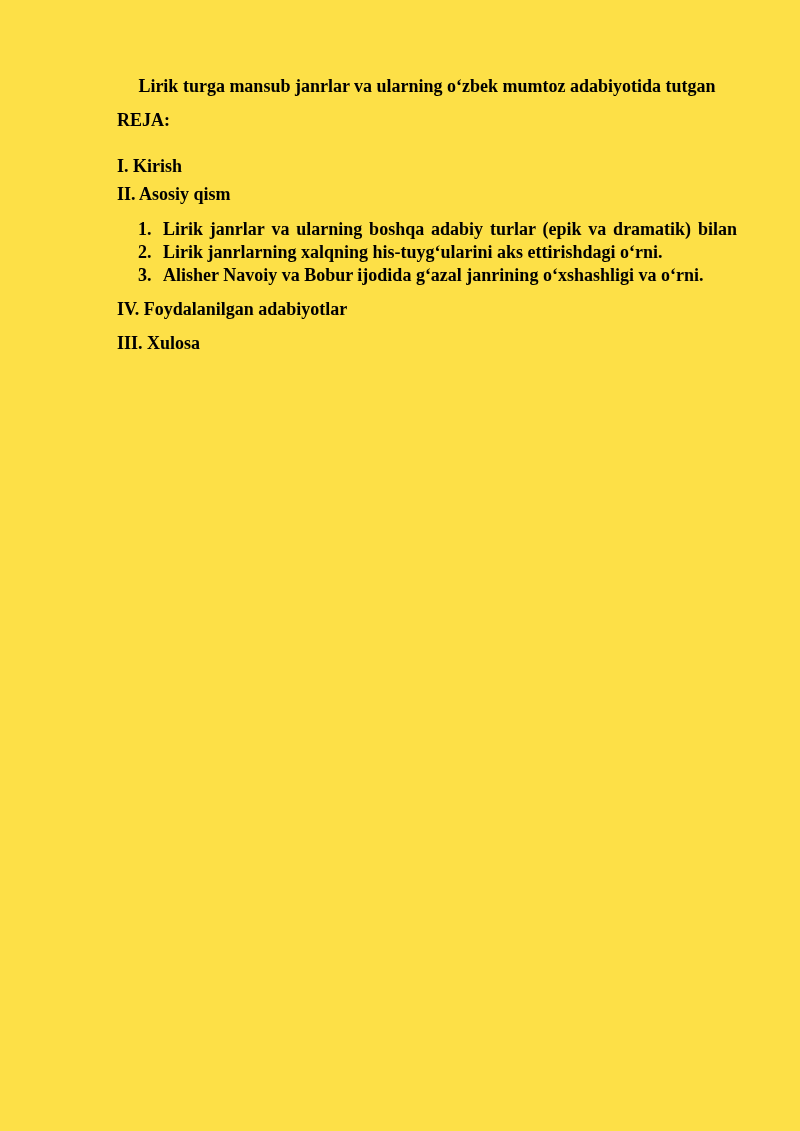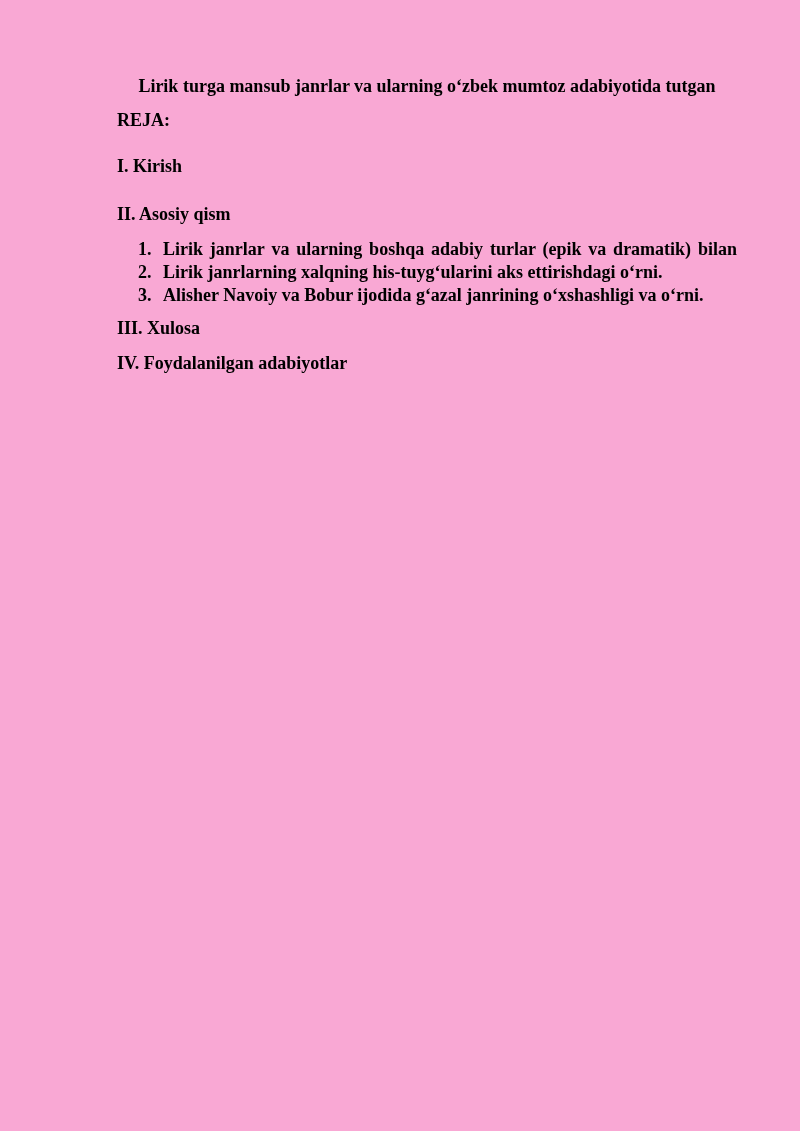--- a/index.html
+++ b/index.html
@@ -4,21 +4,21 @@
 <style>
   html, body {
     margin: 0;
     padding: 0;
     background: #ffffff;
   }
   .page {
     position: relative;
     width: 800px;
     height: 1131px;
-    background: #f9a8d4;
+    background: #fde047;
     overflow: hidden;
     font-family: "Liberation Serif", "DejaVu Serif", serif;
     font-weight: bold;
     color: #000000;
     box-sizing: border-box;
     padding: 73px 63px 0 117px; 
   }
   .doc-title {
     font-size: 18px;
     line-height: 26px;
@@ -29,21 +29,21 @@
     font-size: 18px;
     line-height: 26px;
     text-align: left;
     margin-top: 8px;
   }
   .section {
     font-size: 18px;
     line-height: 26px;
   }
   .section.s1 { margin-top: 20px; }
-  .section.s2 { margin-top: 22px; }
+  .section.s2 { margin-top: 2px; }
   .section.s3 { margin-top: 8px; }
   .section.s4 { margin-top: 9px; }
   .plan-list {
     margin-top: 11px;
     font-size: 18px;
     line-height: 23px;
   }
   .plan-item {
     display: flex;
     align-items: flex-start;
@@ -96,17 +96,17 @@
 
     <div class="plan-item">
       <div class="num">3.</div>
       <div class="txt">
         <div>Alisher Navoiy va Bobur ijodida gʻazal janrining oʻxshashligi va oʻrni.</div>
       </div>
     </div>
 
   </div>
 
+  <div class="section s4">IV. Foydalanilgan adabiyotlar</div>
+
   <div class="section s3">III. Xulosa</div>
-
-  <div class="section s4">IV. Foydalanilgan adabiyotlar</div>
 
 </div>
 
 </body></html>

